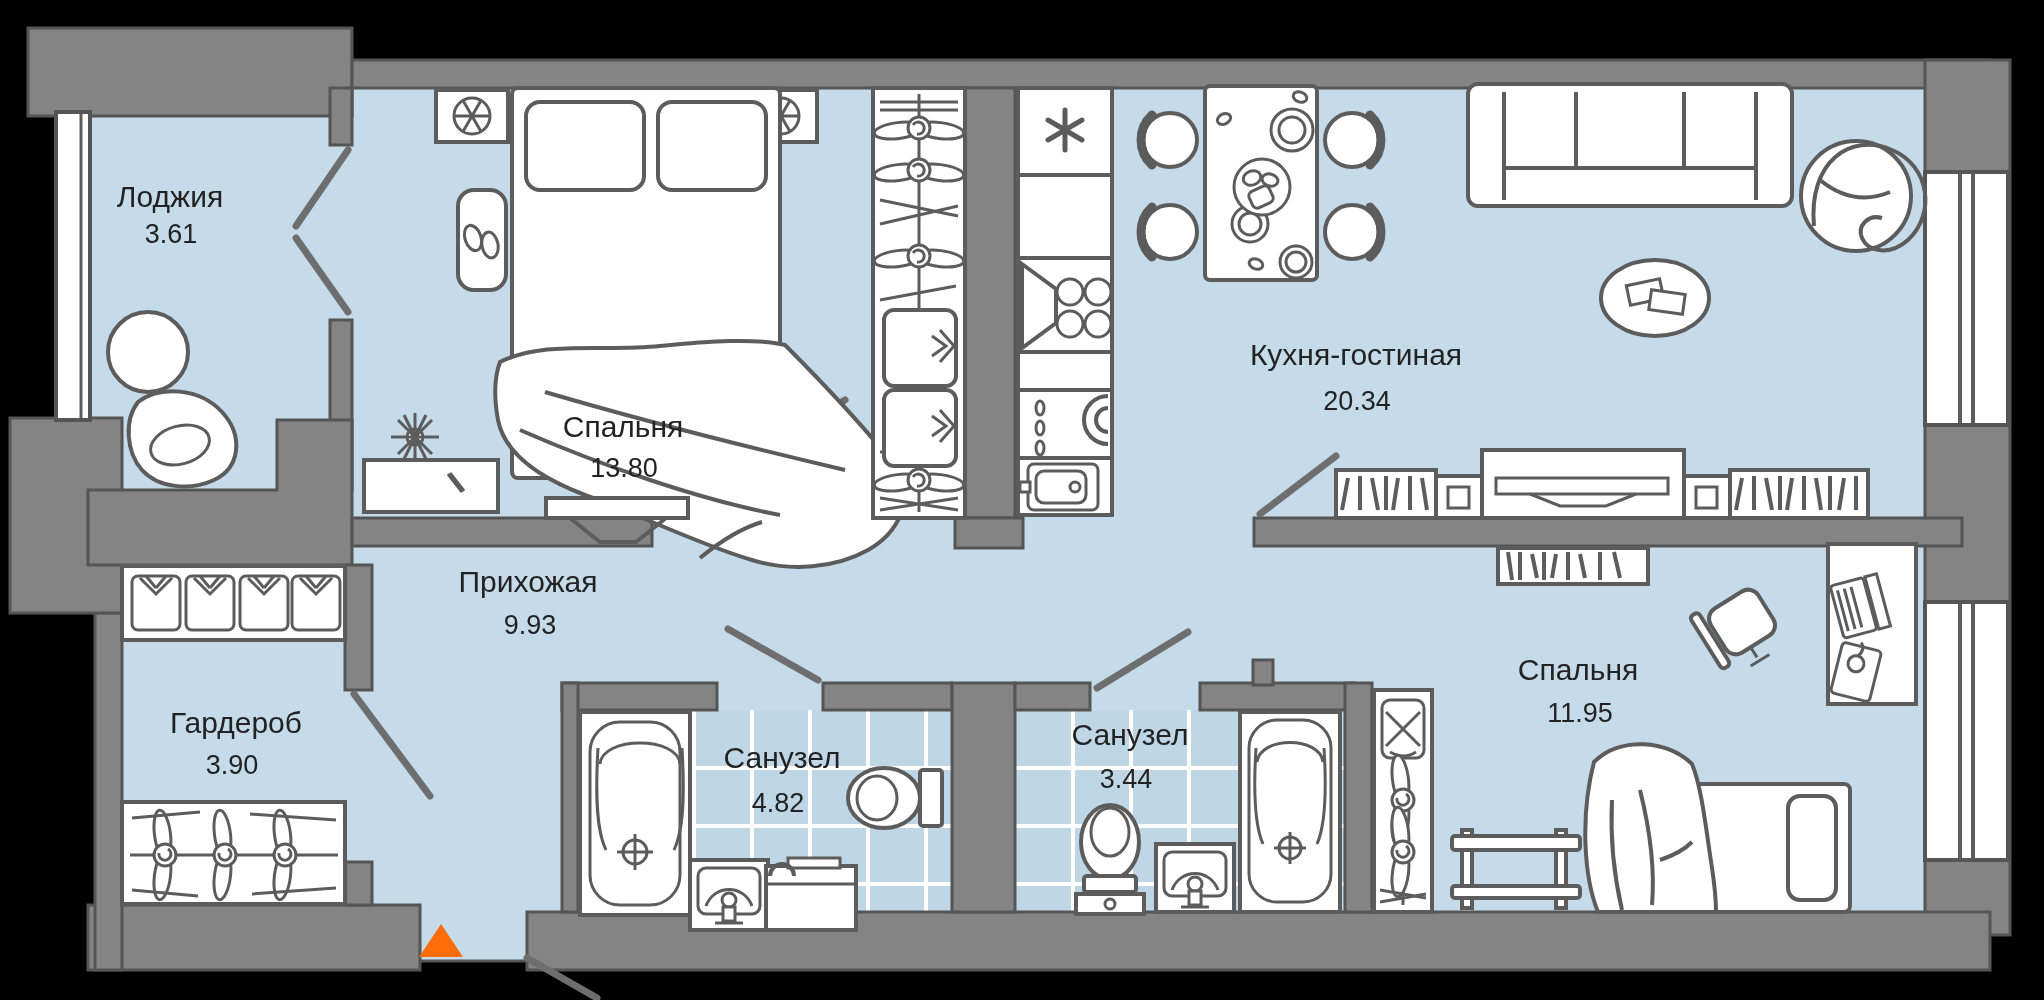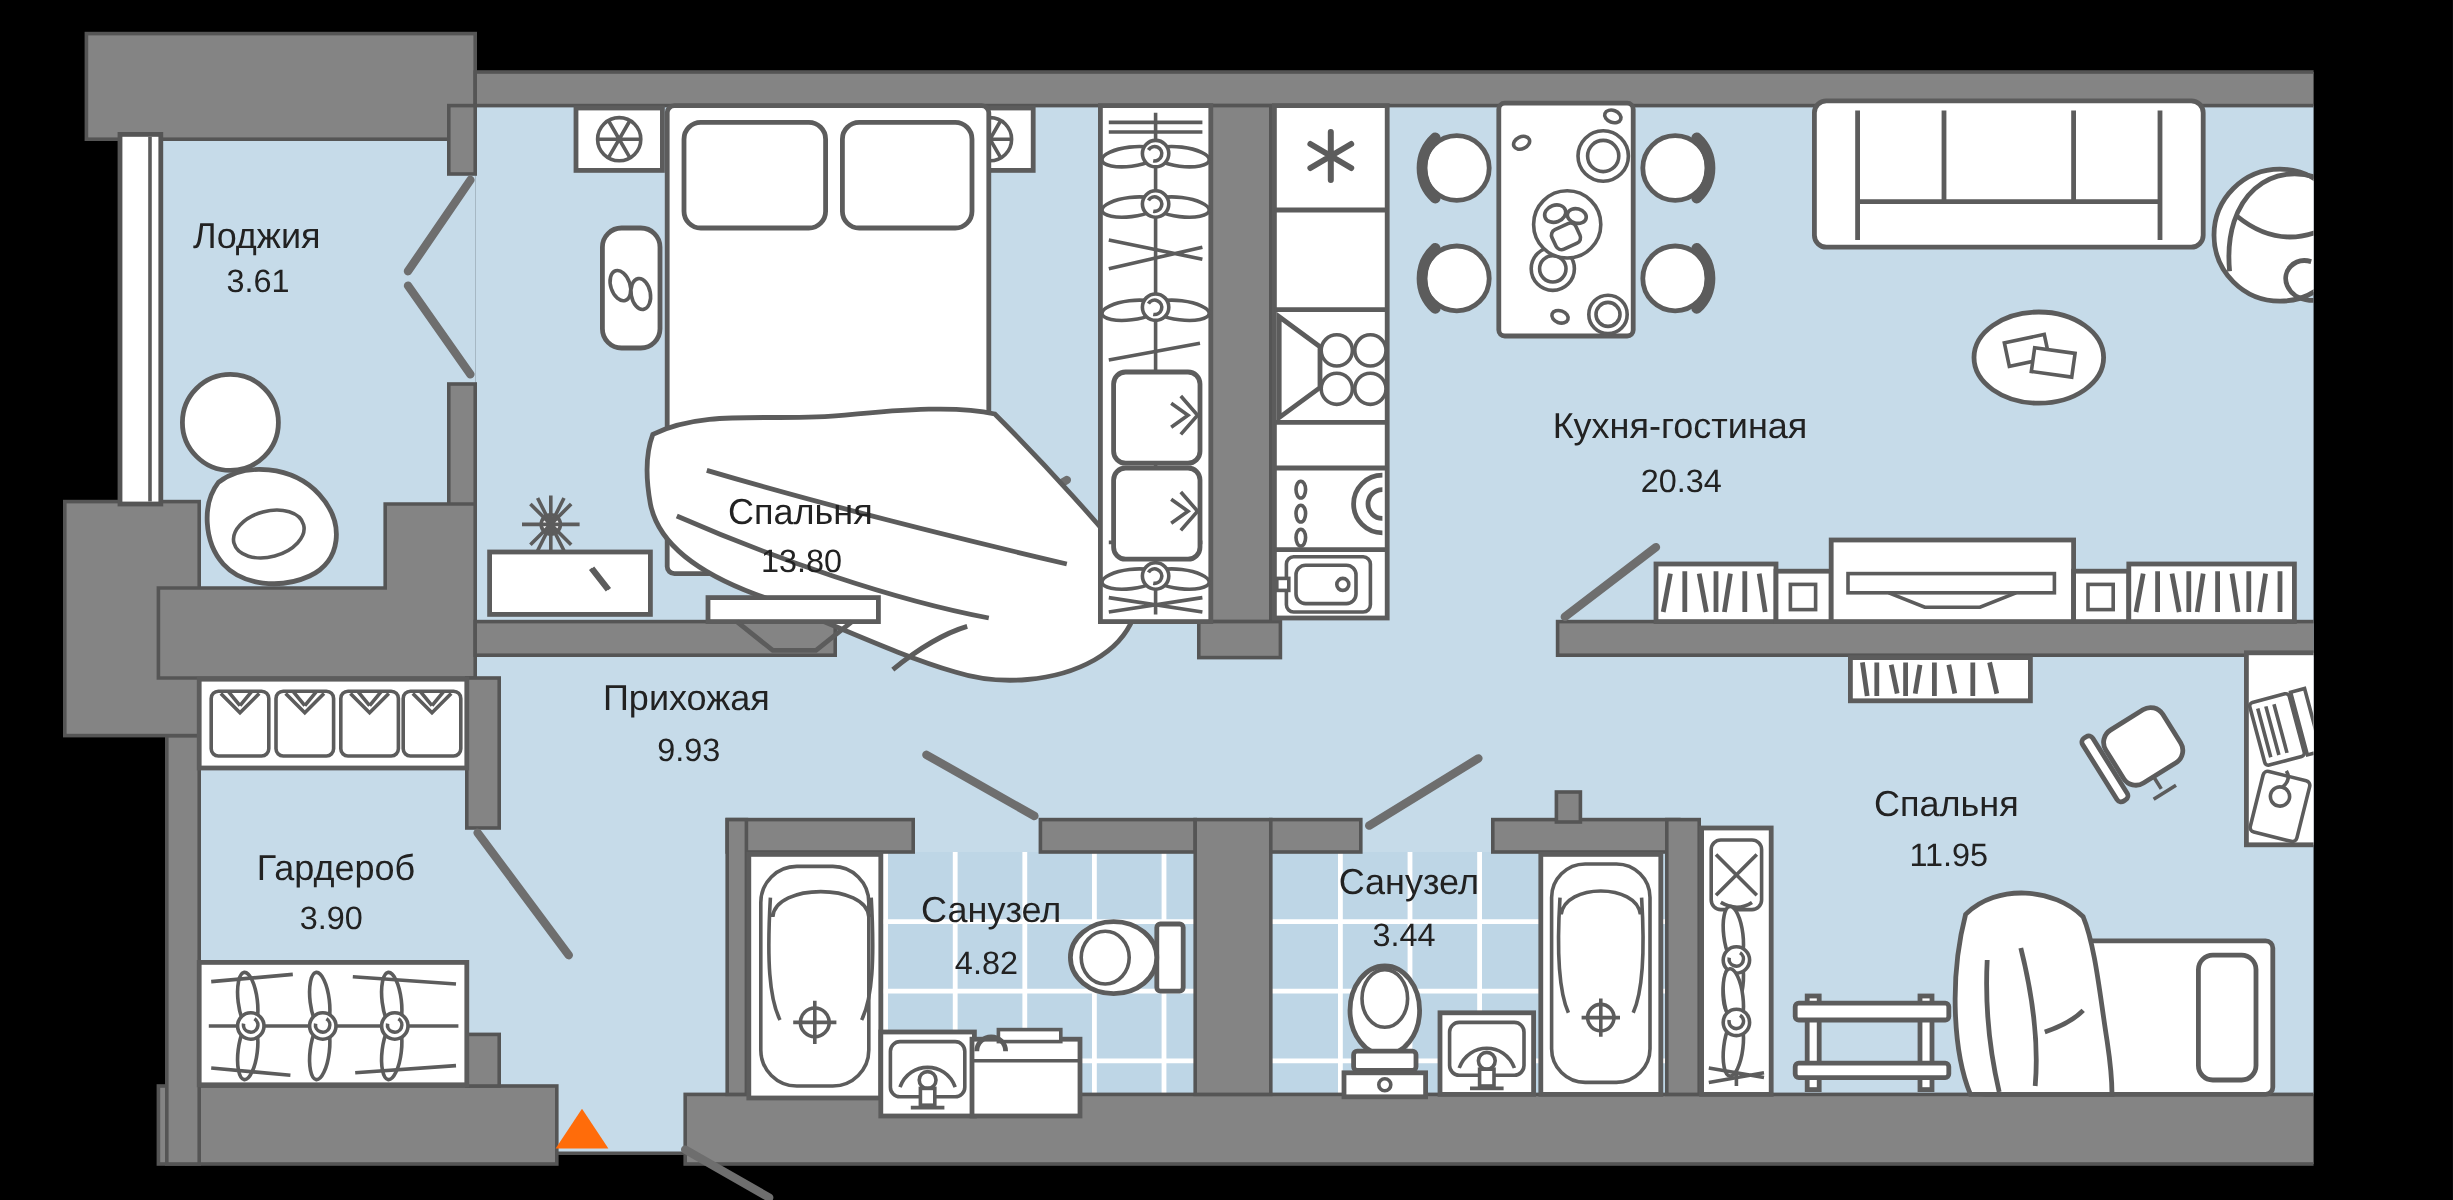--- a/index.html
+++ b/index.html
@@ -1,16 +1,16 @@
 <!DOCTYPE html>
 <html><head>
 <meta charset="utf-8">
 <style>
   html,body{margin:0;padding:0;background:#000;}
-  .stage{width:1884px;height:1000px;position:relative;background:#000;overflow:hidden;padding-left:44px;}
+  .stage{width:2044px;height:1000px;position:relative;background:#000;overflow:hidden;}
   svg{display:block;}
   text{font-family:"Liberation Sans","DejaVu Sans",sans-serif;fill:#222;}
   .room-name{font-size:30px;}
   .room-area{font-size:27px;}
   .wall{fill:#848484;stroke:#555;stroke-width:3;}
   .floor{fill:#c6dbe9;}
   .tilefloor{fill:#bed6e6;}
   .grout{stroke:#fff;stroke-width:4;fill:none;}
   .furn{fill:#fff;stroke:#5c5c5c;stroke-width:4;}
   .furn-thin{fill:#fff;stroke:#5c5c5c;stroke-width:3;}

